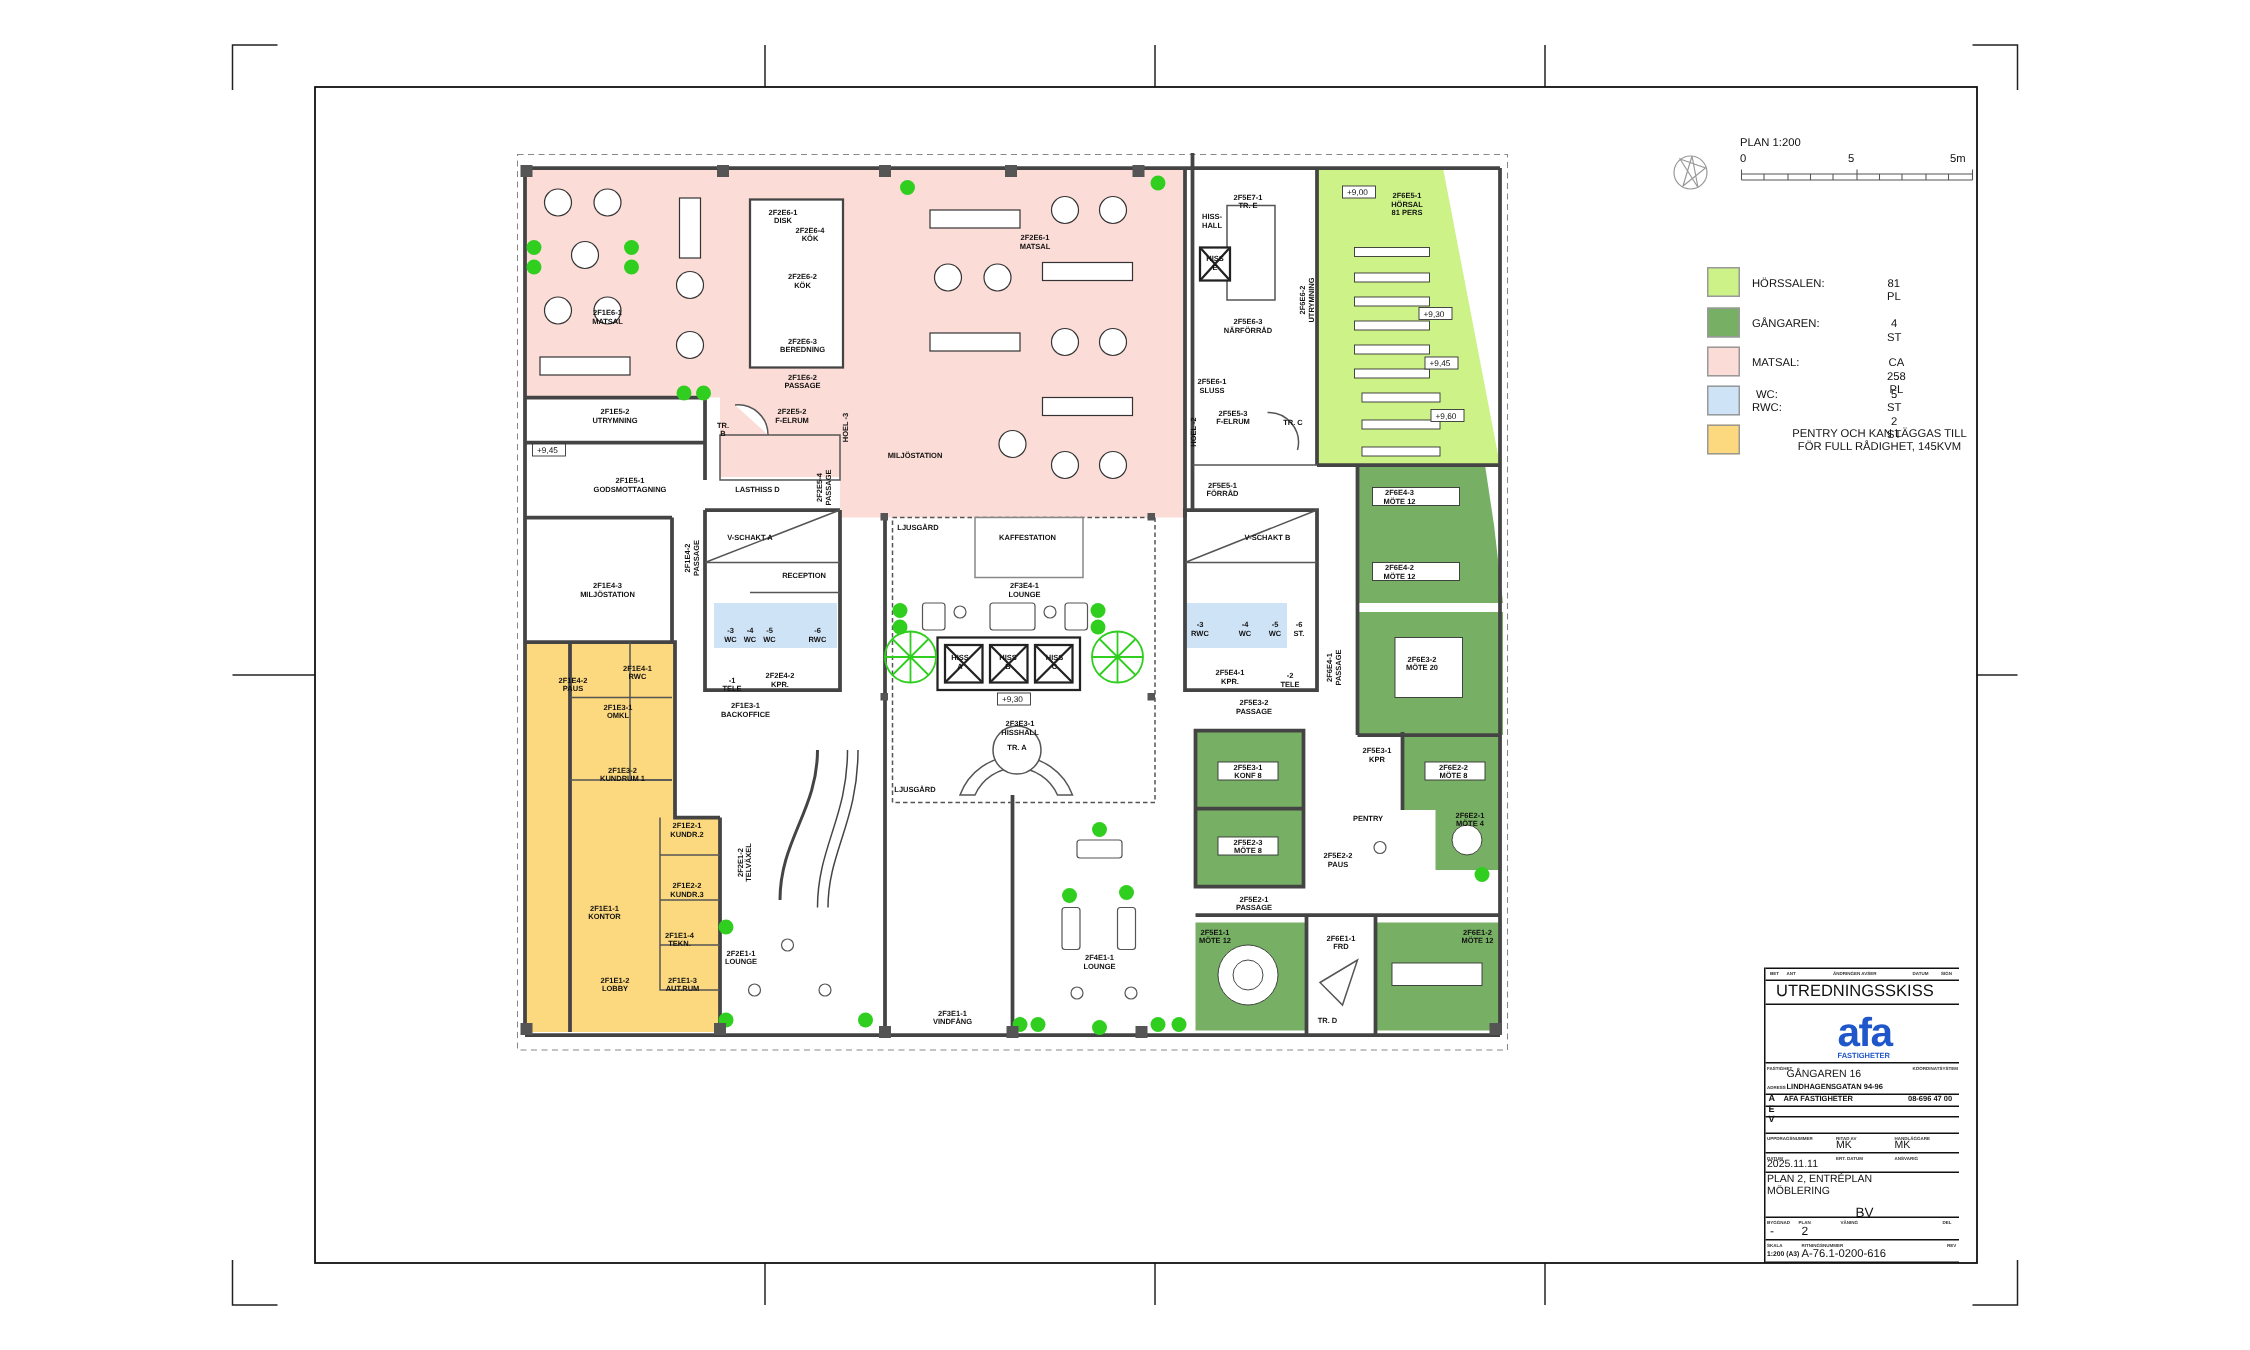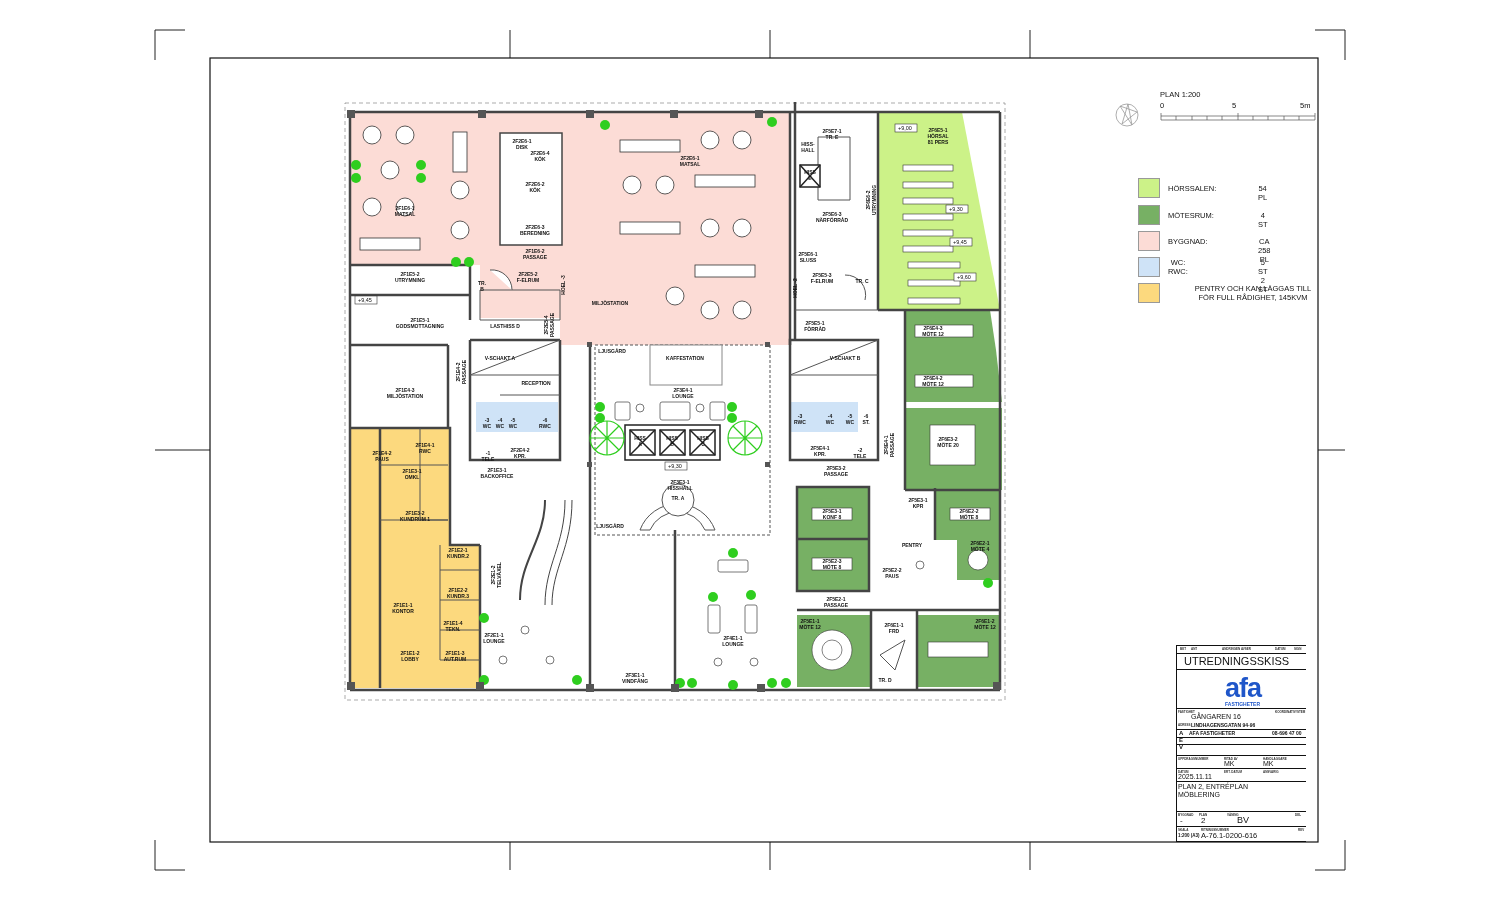--- a/index.html
+++ b/index.html
@@ -390,30 +390,30 @@
   <div class="scale-title">PLAN 1:200</div>
   <div class="scale-t" style="left:0">0</div>
   <div class="scale-t" style="left:72px">5</div>
   <div class="scale-t" style="left:140px">5m</div>
 </div>
 
 <div class="legend">
   <div class="leg-row" style="top:0">
     <div class="leg-sw" style="background:#ccf288"></div>
     <span class="leg-lbl" style="top:6px">HÖRSSALEN:</span>
-    <span class="leg-val" style="top:6px">54 PL</span>
+    <span class="leg-val" style="top:6px">81 PL</span>
   </div>
   <div class="leg-row" style="top:27px">
     <div class="leg-sw" style="background:#77b064"></div>
-    <span class="leg-lbl" style="top:6px">MÖTESRUM:</span>
+    <span class="leg-lbl" style="top:6px">GÅNGAREN:</span>
     <span class="leg-val" style="top:6px">4 ST</span>
   </div>
   <div class="leg-row" style="top:53px">
     <div class="leg-sw" style="background:#fcdcd6"></div>
-    <span class="leg-lbl" style="top:6px">BYGGNAD:</span>
+    <span class="leg-lbl" style="top:6px">MATSAL:</span>
     <span class="leg-val" style="top:6px">CA 258 PL</span>
   </div>
   <div class="leg-row" style="top:79px">
     <div class="leg-sw" style="background:#cfe3f7"></div>
     <span class="leg-lbl" style="top:1px">WC:
 RWC:</span>
     <span class="leg-val" style="top:1px">5 ST
 2 ST</span>
   </div>
   <div class="leg-row" style="top:105px">
@@ -463,21 +463,21 @@
   <div class="hline" style="top:136px"></div>
   <span class="med" style="left:1px;top:138px;font-size:7px">PLAN 2, ENTRÉPLAN</span>
   <span class="med" style="left:1px;top:146px;font-size:7px">MÖBLERING</span>
   <div class="hline" style="top:166px"></div>
   <span class="tiny" style="left:1px;top:168px">BYGGNAD</span>
   <span class="tiny" style="left:22px;top:168px">PLAN</span>
   <span class="tiny" style="left:50px;top:168px">VÅNING</span>
   <span class="tiny" style="left:118px;top:168px">DEL</span>
   <span class="med" style="left:3px;top:171px">-</span>
   <span class="med" style="left:24px;top:171px">2</span>
-  <span class="med" style="left:60px;top:170px;font-size:9px">BV</span>
+  <span class="med" style="left:60px;top:158px;font-size:9px">BV</span>
   <div class="hline" style="top:181px"></div>
   <span class="tiny" style="left:1px;top:183px">SKALA</span>
   <span class="tiny" style="left:24px;top:183px">RITNINGSNUMMER</span>
   <span class="tiny" style="left:121px;top:183px">REV</span>
   <span class="sm" style="left:1px;top:188px;font-size:4.5px">1:200 (A3)</span>
   <span class="med" style="left:24px;top:186px;font-size:7.5px">A-76.1-0200-616</span>
   <div class="hline" style="top:196px"></div>
 </div>
 
 </body></html>

